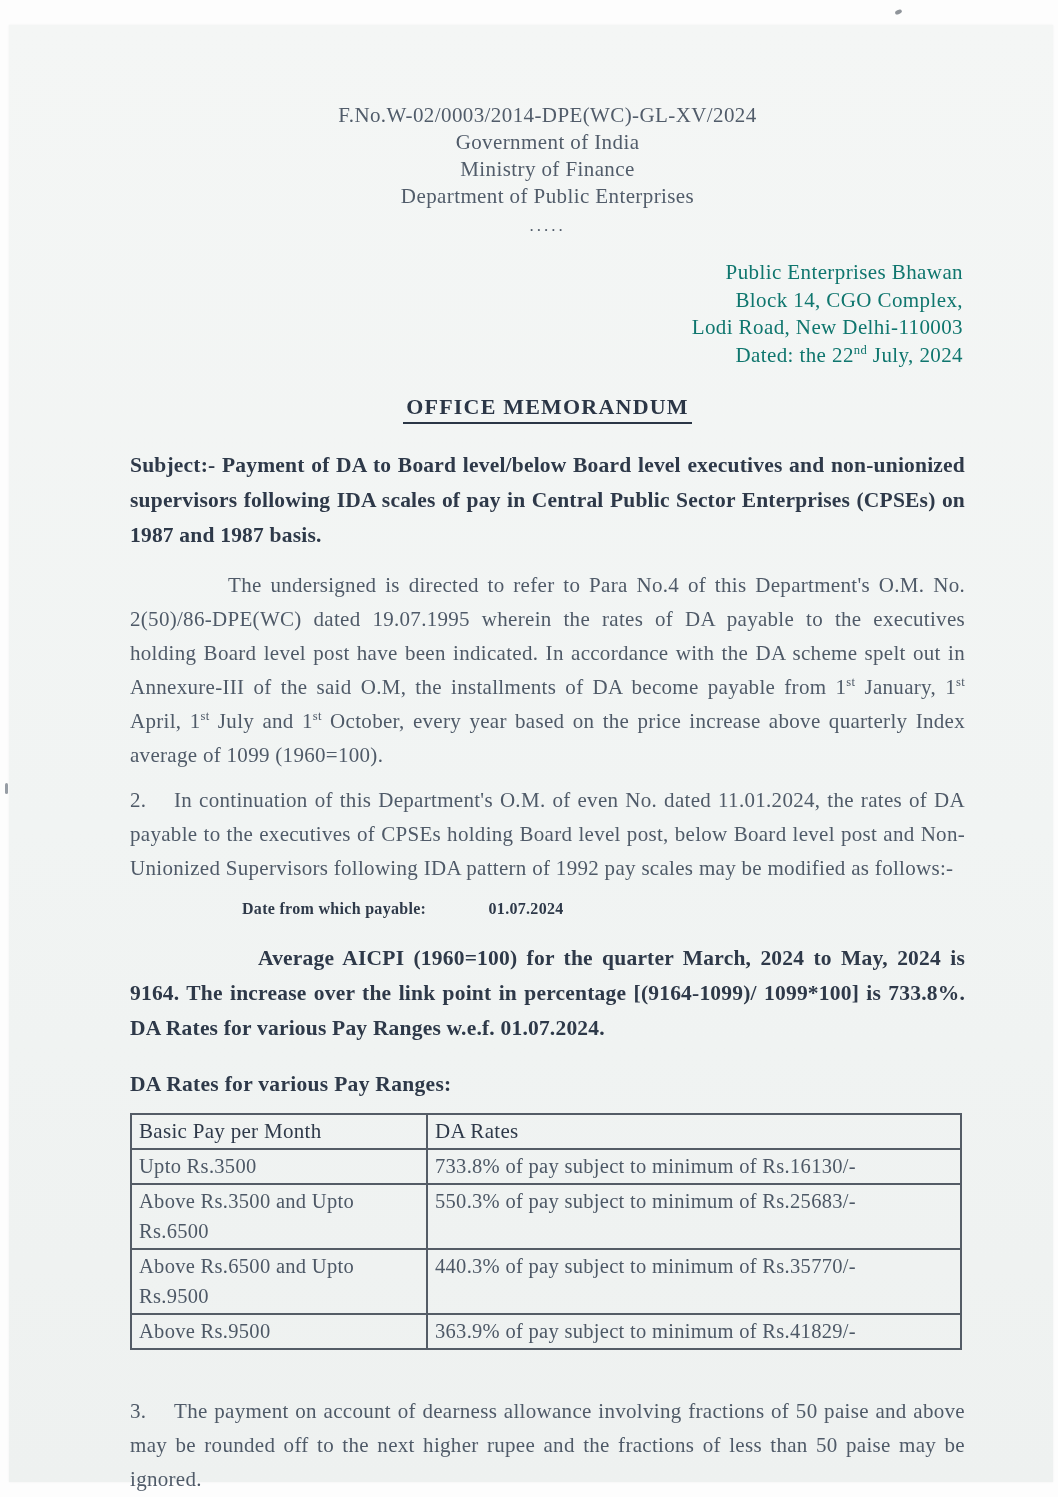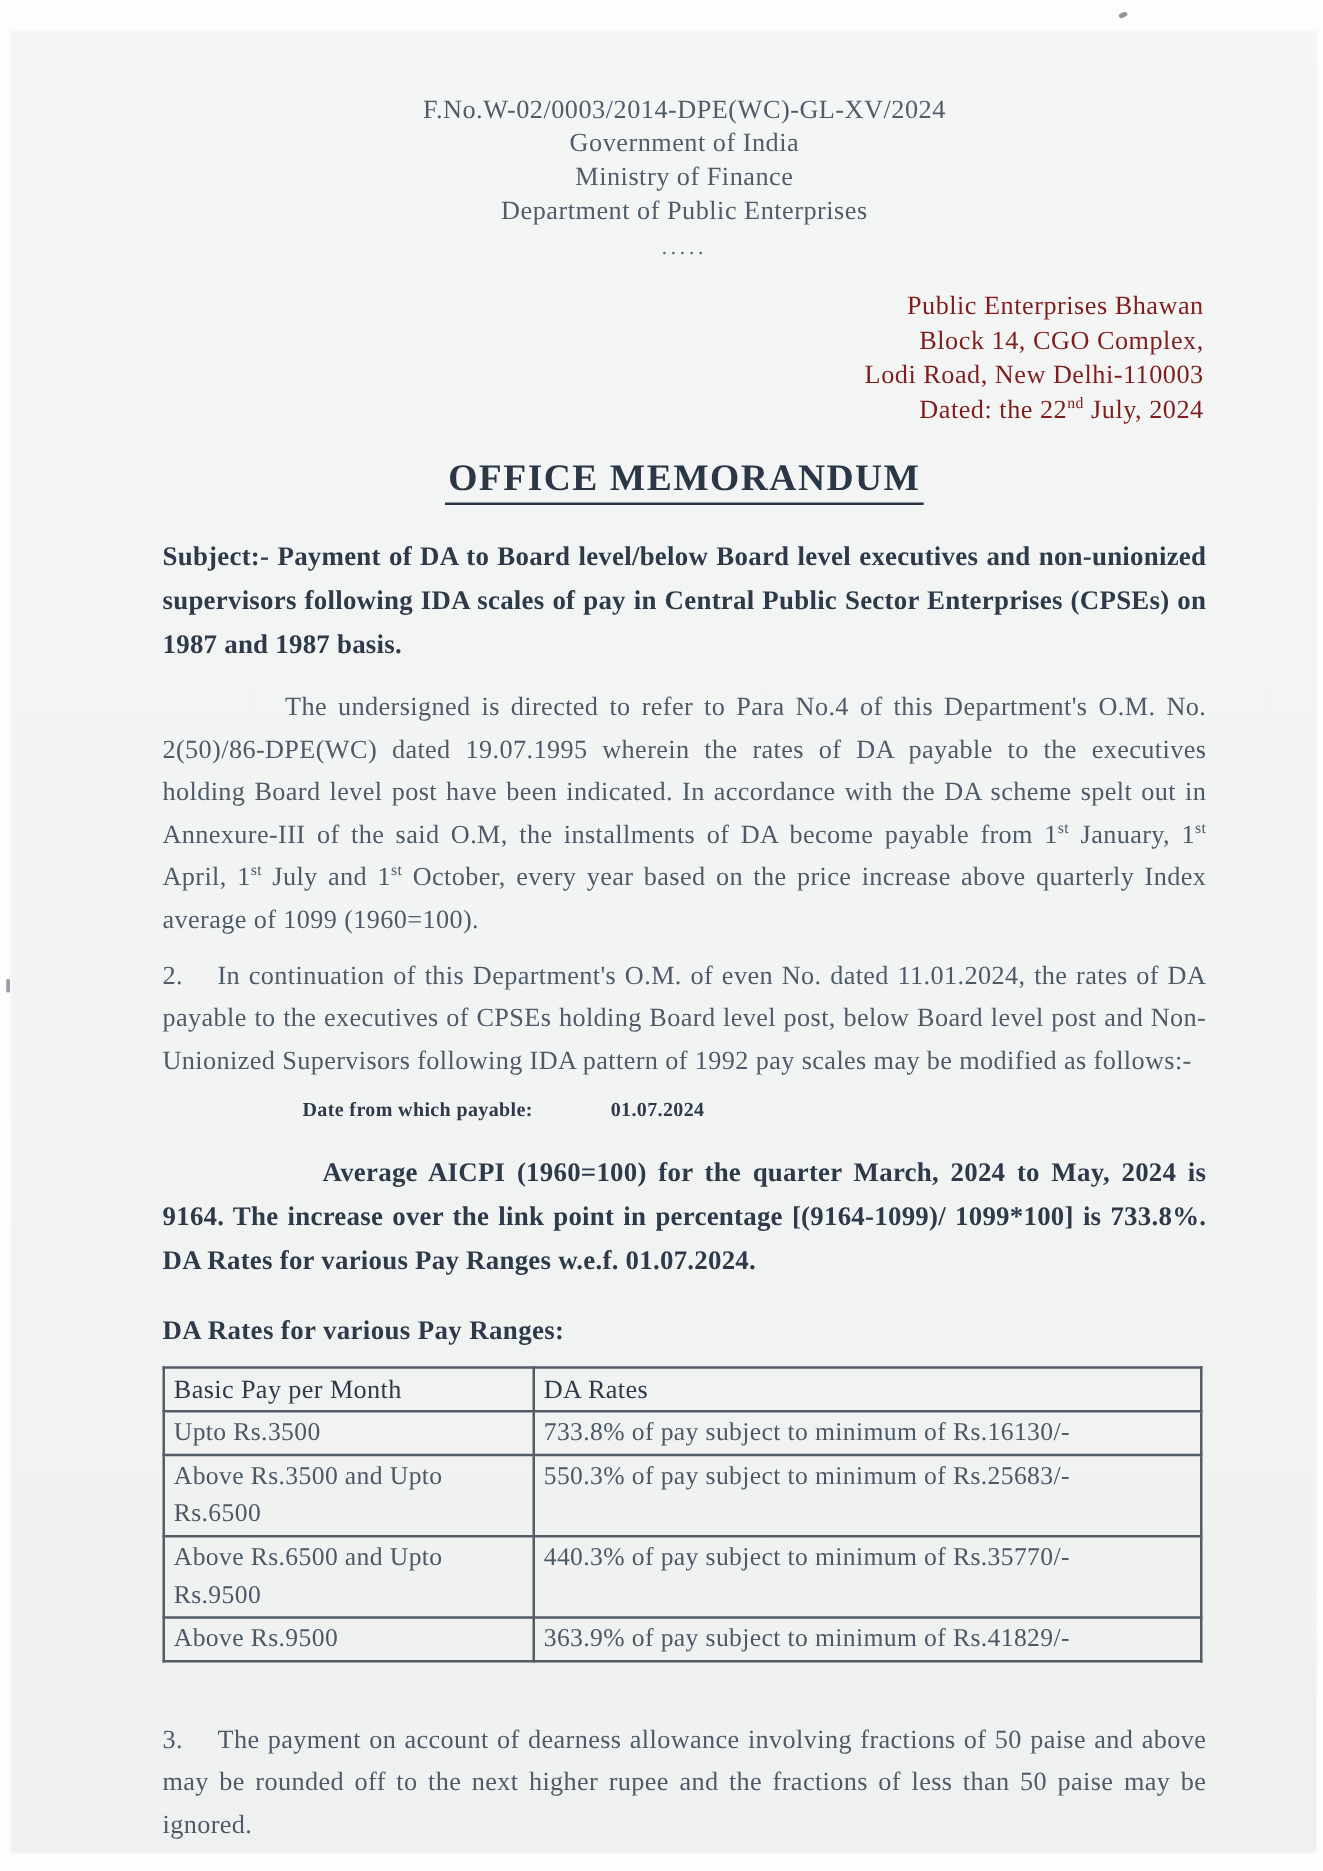--- a/index.html
+++ b/index.html
@@ -26,47 +26,47 @@
     background:#7d858e;border-radius:2px;opacity:.8;
   }
   .content{
     position:absolute;
     left:130px;top:0;
     width:835px;
     color:#4f5a68;
     font-size:21px;
   }
   .letterhead{
-    margin-top:74px;
+    margin-top:102px;
     text-align:center;
     line-height:27px;
     letter-spacing:.4px;
     color:#515c6a;
   }
   .dots{
     text-align:center;
     margin-top:6px;
     line-height:20px;
     letter-spacing:3px;
     color:#515c6a;
     font-size:17px;
   }
   .addr{
     margin-top:23px;
     text-align:right;
     line-height:27.5px;
     letter-spacing:.4px;
-    color:#7f1d1d;
+    color:#0f766e;
     padding-right:2px;
   }
   .memo-title-row{ text-align:center; margin-top:25px; }
   .memo-title{
     display:inline-block;
     font-weight:700;
-    font-size:30px;
+    font-size:22px;
     letter-spacing:1.2px;
     color:#2b3646;
     border-bottom:2.5px solid #2b3646;
     padding:0 3px 2px 3px;
   }
   .subject{
     margin-top:24px;
     font-weight:700;
     font-size:21.5px;
     line-height:35px;

